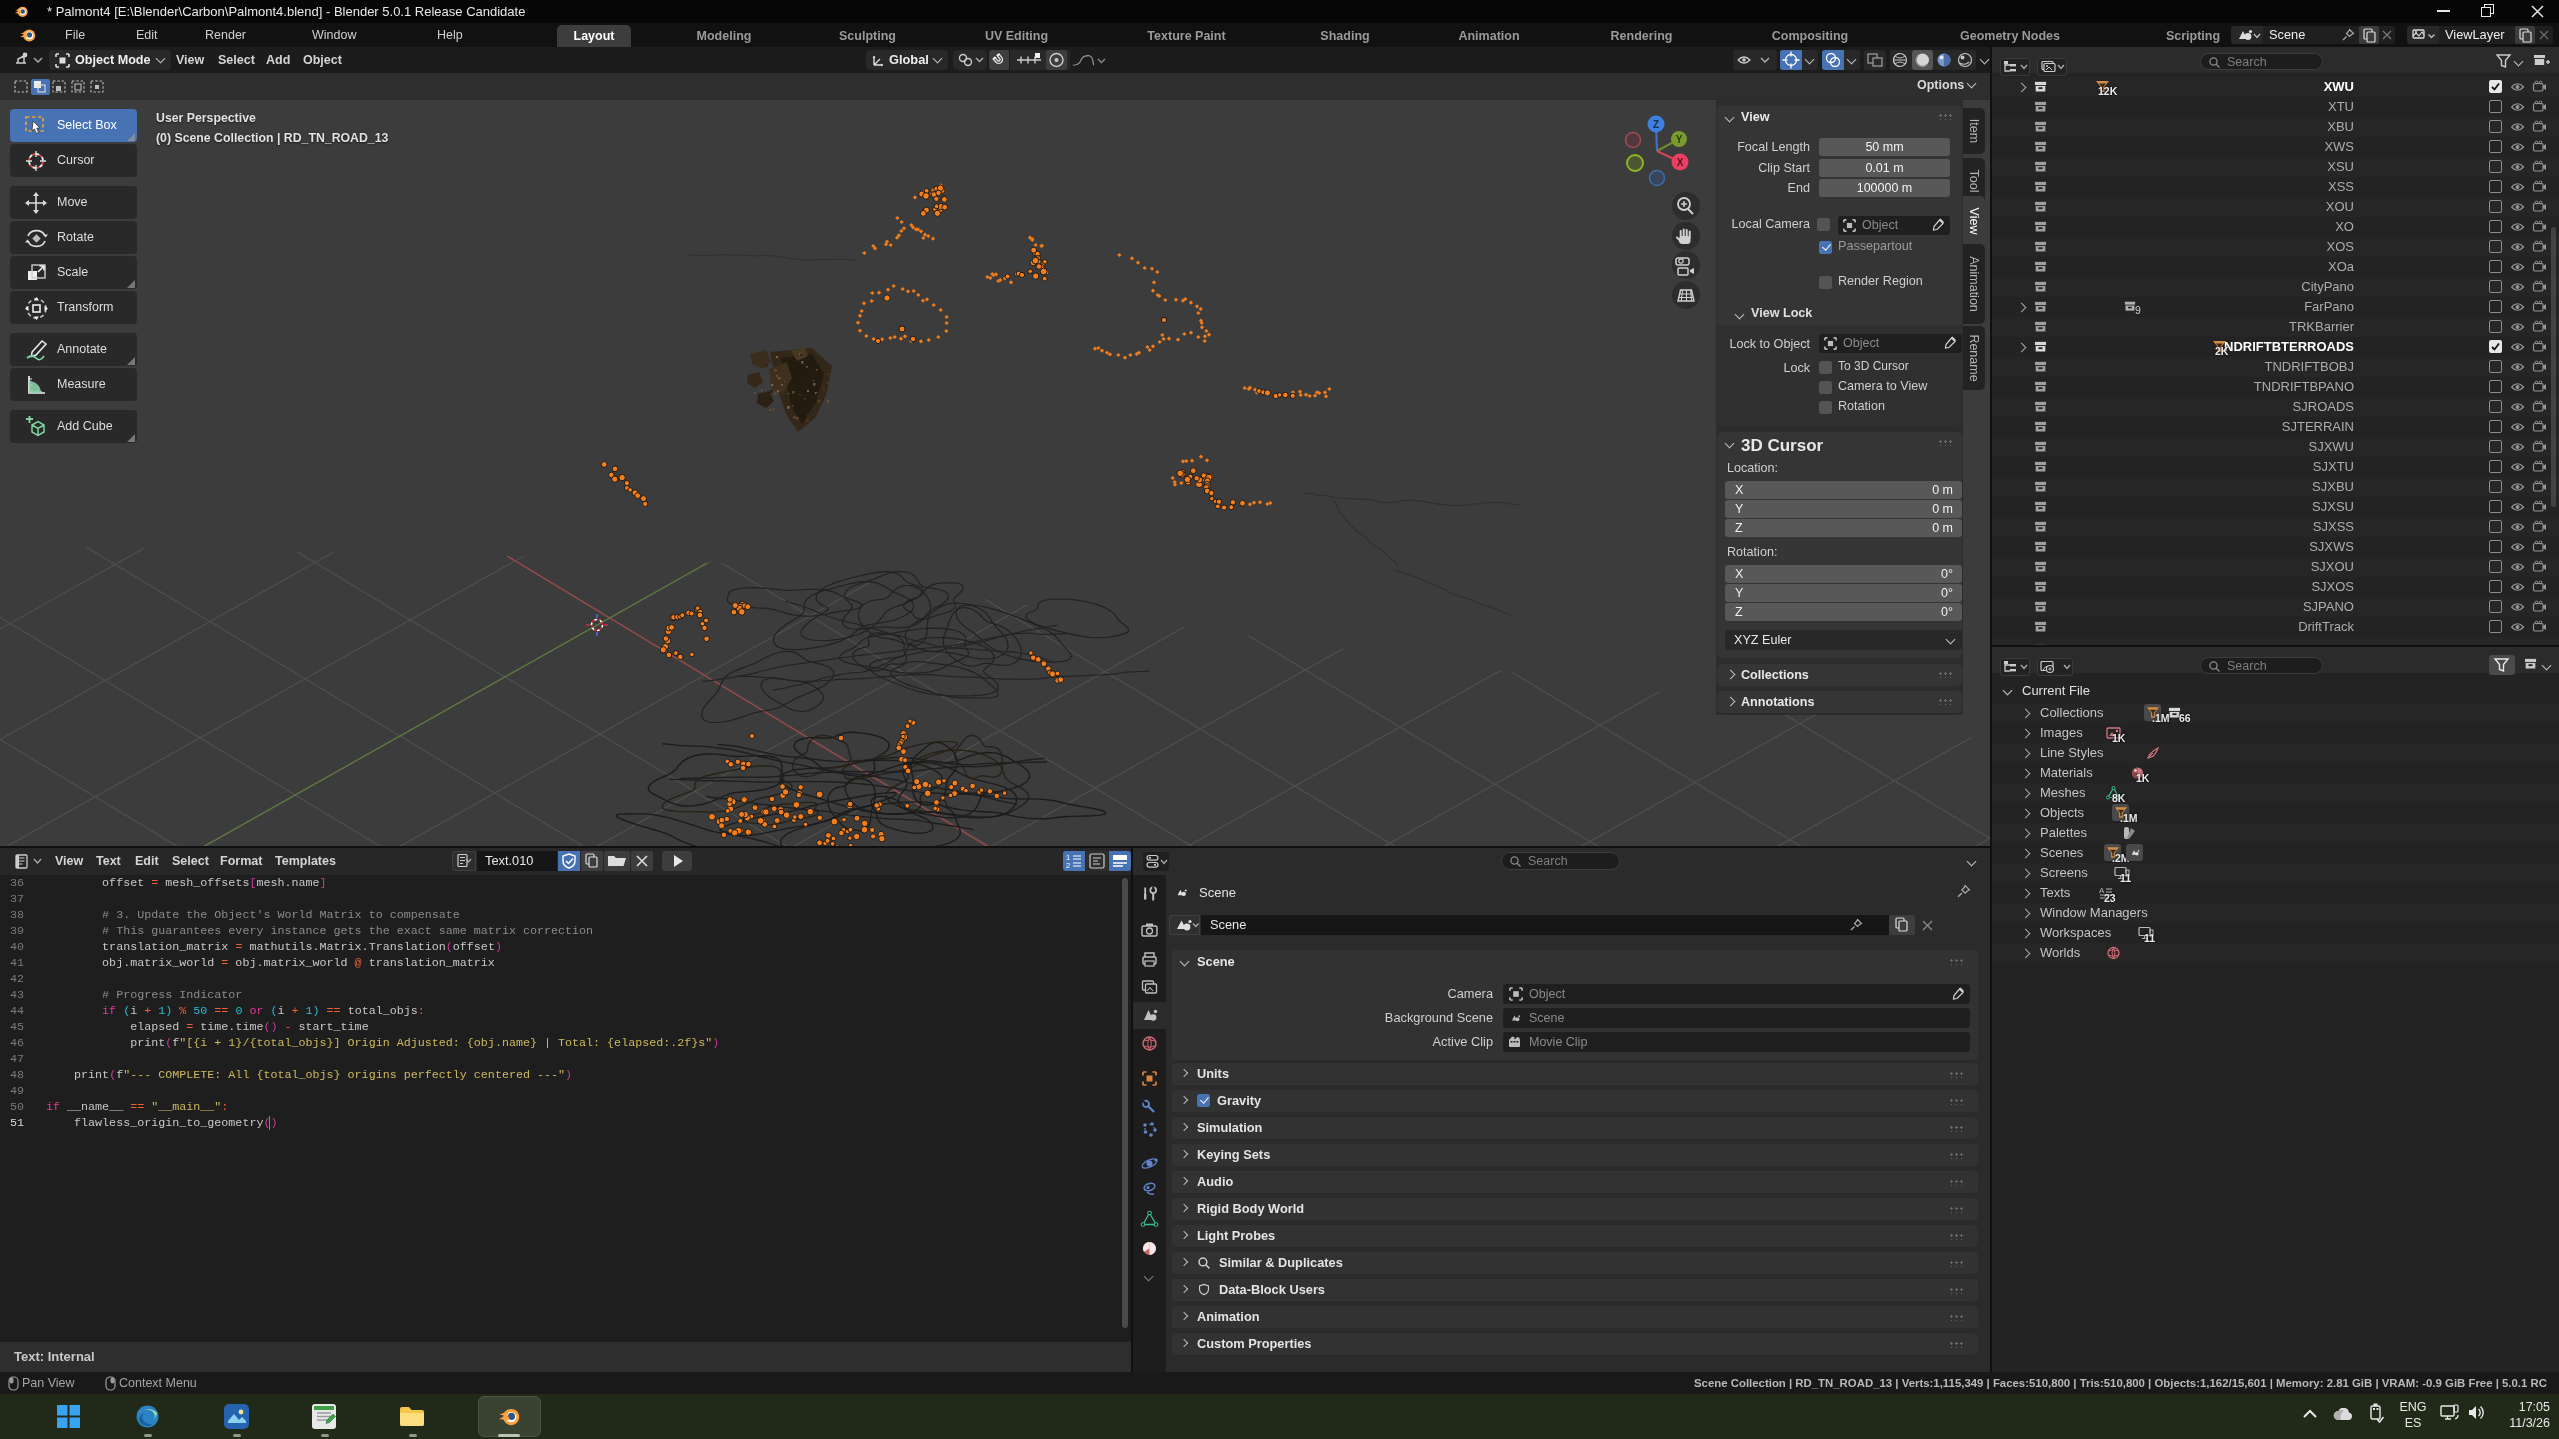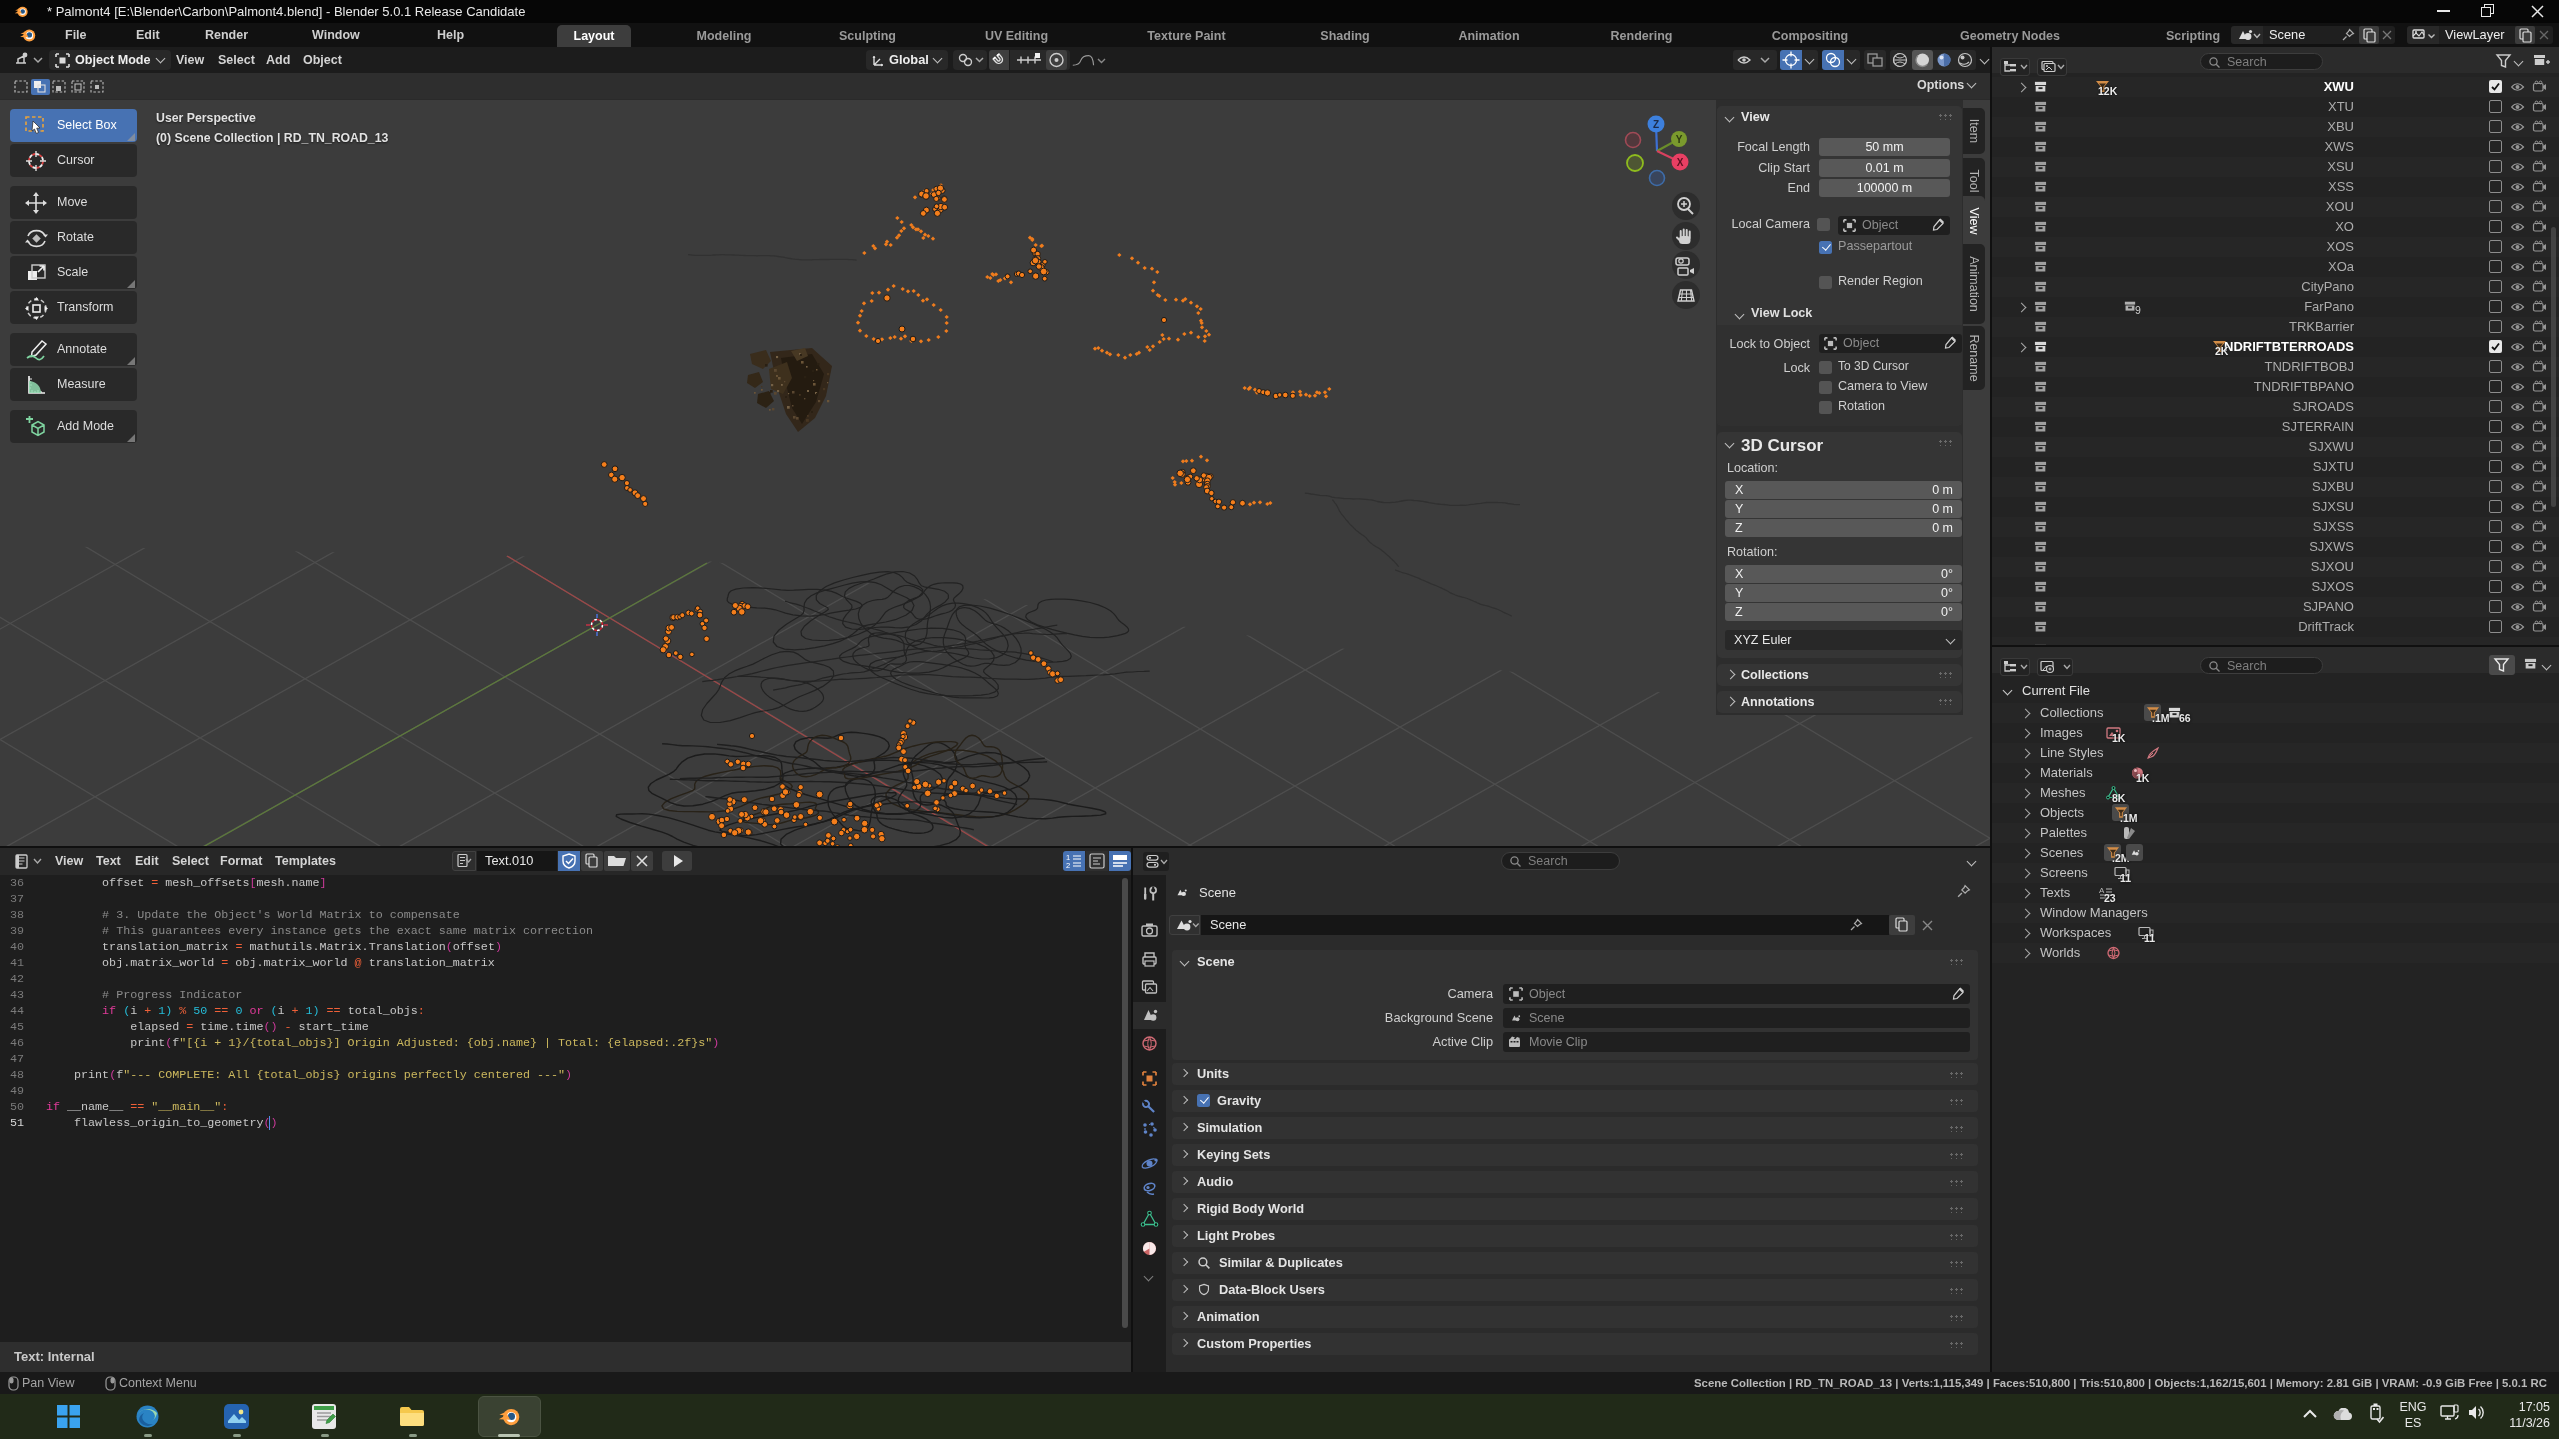--- a/index.html
+++ b/index.html
@@ -1,19 +1,19 @@
 <!DOCTYPE html>
 <html><head><meta charset="utf-8"><style>
 *{margin:0;padding:0;box-sizing:border-box;}
 html,body{width:2559px;height:1439px;overflow:hidden;background:#000;}
 body{font-family:"Liberation Sans",sans-serif;font-size:13px;color:#c8c8c8;position:relative;}
 .abs{position:absolute;}
 .titlebar{left:0;top:0;width:2559px;height:23px;background:#060606;color:#dcdcdc;}
 .menubar{left:0;top:23px;width:2559px;height:24px;background:#111111;}
-.menu-item{position:absolute;top:0;height:24px;line-height:24px;color:#cfcfcf;font-size:12.5px;font-weight:700;}
+.menu-item{position:absolute;top:0;height:24px;line-height:24px;color:#cfcfcf;font-size:12.5px;font-weight:400;}
 .wtab{position:absolute;top:2px;height:22px;line-height:22px;border-radius:5px 5px 0 0;color:#9a9a9a;font-size:12.5px;font-weight:600;text-align:center;}
 .wtab.on{background:#3d3d3d;color:#ffffff;}
 .vphead{left:0;top:47px;width:1990px;height:26px;background:#1c1c1c;}
 .toolrow{left:0;top:73px;width:1990px;height:27px;background:#2e2e2e;border-bottom:1px solid #2a2a2a;}
 .viewport{left:0;top:100px;width:1990px;height:748px;background:#3c3c3c;overflow:hidden;}
 .hmenu{position:absolute;top:0;height:26px;line-height:26px;color:#d4d4d4;font-size:12.5px;font-weight:600;}
 .ddbtn{position:absolute;background:#282828;border-radius:4px;color:#e6e6e6;}
 .tbtn{position:absolute;left:10px;width:127px;height:33px;background:rgba(40,40,40,.92);border-radius:4px;color:#dddddd;font-size:12.5px;}
 .tbtn.on{background:#4772b3;color:#fff;}
 .tbtn .lb{position:absolute;left:47px;top:9px;}
@@ -915,21 +915,21 @@
       <path d="M5 6 h3 M5 9 h2 M5 12 h3 M5 15 h2 M8 20 v-3 M11 20 v-2 M14 20 v-3 M17 20 v-2" stroke="#eee" stroke-width="1.2"></path>
       <path d="M5 8 a12 12 0 0 1 12 12 L5 20 Z" fill="#8fd8ae" fill-opacity=".85"></path>
     </svg>
     <span class="lb">Measure</span>
   </div>
 <div class="tbtn" style="top:410px">
     <svg width="26" height="24" viewBox="0 0 26 24">
       <path d="M2 4 h7 M5.5 1 v7" stroke="#7fd4a0" stroke-width="1.8"></path>
       <path d="M8 10 L14 6.5 L20 10 L20 17 L14 20.5 L8 17 Z M8 10 L14 13.5 L20 10 M14 13.5 V20.5" fill="none" stroke="#7fd4a0" stroke-width="1.5"></path>
     </svg>
-    <span class="lb">Add Mode</span>
+    <span class="lb">Add Cube</span>
     <svg class="abs" style="left:117px;top:24px;" width="8" height="8">
       <path d="M8 0 L8 8 L0 8 Z" fill="#999" fill-opacity=".7"></path>
     </svg>
   </div>
 <div class="abs" style="left:156px;top:111px;color:#e2e2e2;font-size:12.3px;font-weight:bold;text-shadow:0 1px 2px rgba(0,0,0,.6)">User Perspective</div>
 <div class="abs" style="left:156px;top:131px;color:#e2e2e2;font-size:12.3px;font-weight:bold;text-shadow:0 1px 2px rgba(0,0,0,.6)">(0) Scene Collection | RD_TN_ROAD_13</div>
 <div class="abs npanel" style="height:615px">
     <div class="abs" style="left:1px;top:6px;width:245px;height:320px;background:#353535;border-radius:5px">
       <span class="chev d abs" style="left:9px;top:9px"></span>
       <span class="abs" style="left:23px;top:4px;font-weight:bold;color:#e8e8e8;font-size:12.6px">View</span>

